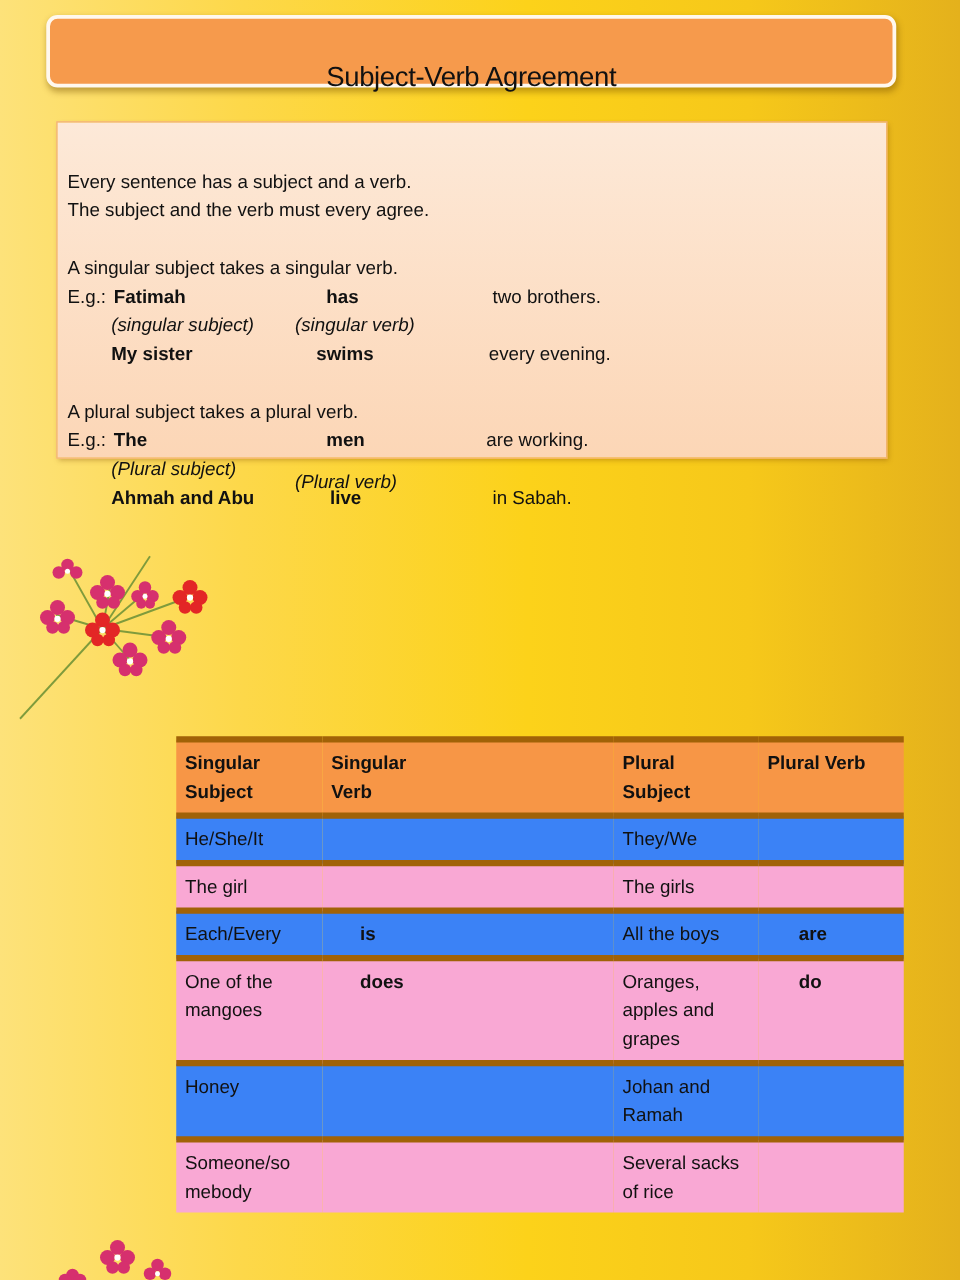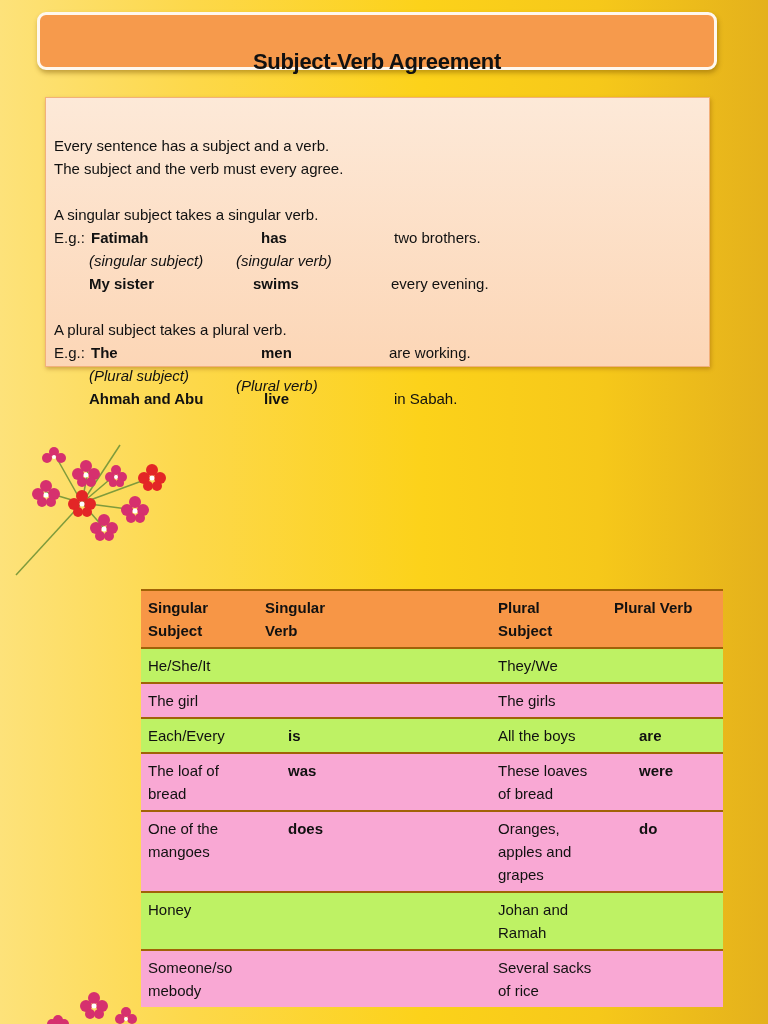--- a/index.html
+++ b/index.html
@@ -3,37 +3,37 @@
 <meta charset="utf-8">
 <style>
   html,body{margin:0;padding:0;}
   body{width:768px;height:1024px;overflow:hidden;position:relative;
     font-family:"Liberation Sans",sans-serif;
     background:linear-gradient(90deg,#fde27a 0%,#fdd84a 25%,#fcd21a 55%,#f6c81a 78%,#e4b11c 100%);}
   .title-bar{position:absolute;left:37px;top:12px;width:680px;height:58px;
     background:#f69a4c;border:3px solid #fff8ee;border-radius:9px;
     box-shadow:1px 3px 5px rgba(120,80,0,.45);box-sizing:border-box;
     display:flex;align-items:center;justify-content:center;}
-  .title-text{font-weight:bold;font-size:22px;color:#111;letter-spacing:-0.3px;margin-top:41px;}
+  .title-text{font-weight:normal;font-size:22px;color:#111;letter-spacing:-0.3px;margin-top:41px;}
   .info-box{position:absolute;left:45px;top:97px;width:665px;height:270px;
     background:linear-gradient(180deg,#fde9d8 0%,#fcd6b6 100%);
     border:1px solid #f2b07a;box-shadow:1px 2px 4px rgba(120,70,0,.35);box-sizing:border-box;}
   .info-box .ln{position:absolute;font-size:15px;color:#111;white-space:nowrap;}
   .b{font-weight:bold;}
   .i{font-style:italic;}
   .flowers{position:absolute;left:0;top:430px;}
   .flowers-bottom{position:absolute;left:40px;top:990px;}
   table.grammar{position:absolute;left:141px;top:589px;width:582px;border-collapse:collapse;
     font-size:15px;color:#111;}
   table.grammar th{background:#f79646;text-align:left;vertical-align:top;font-weight:bold;
     padding:5px 7px;line-height:23px;}
   table.grammar td{vertical-align:top;padding:5px 7px;line-height:23px;}
-  tr.odd td{background:#bef264;margin-top:23px;}
+  tr.odd td{background:#3b82f6;margin-top:23px;}
   tr.even td{background:#f9a8d4;}
-  table.grammar tr{border-top:2px solid #a16207;}
+  table.grammar tr{border-top:5px solid #a16207;}
   .verb{font-weight:bold;padding-left:30px !important;}
   .verb2{font-weight:bold;padding-left:32px !important;}
 </style>
 </head>
 <body>
 
 <div class="title-bar">
   <span class="title-text">Subject-Verb Agreement</span>
 </div>
 
@@ -180,26 +180,20 @@
       <td>The girls</td>
       <td class="verb2"></td>
     </tr>
     <tr class="odd">
       <td>Each/Every</td>
       <td class="verb">is</td>
       <td>All the boys</td>
       <td class="verb2">are</td>
     </tr>
     <tr class="even">
-      <td>The loaf of bread</td>
-      <td class="verb">was</td>
-      <td>These loaves of bread</td>
-      <td class="verb2">were</td>
-    </tr>
-    <tr class="even">
       <td>One of the mangoes</td>
       <td class="verb">does</td>
       <td>Oranges, apples and grapes</td>
       <td class="verb2">do</td>
     </tr>
     <tr class="odd">
       <td>Honey</td>
       <td class="verb"></td>
       <td>Johan and Ramah</td>
       <td class="verb2"></td>

